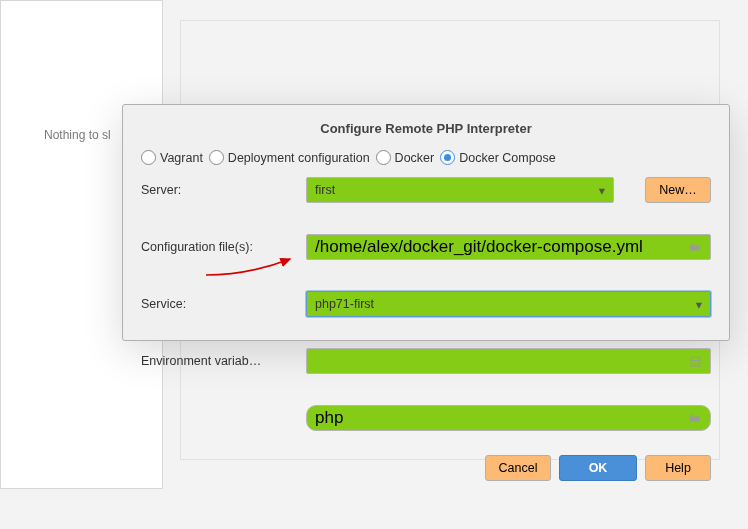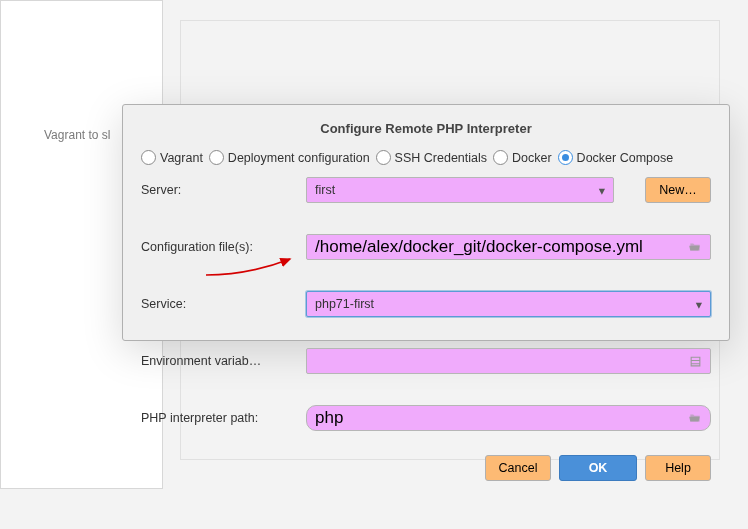--- a/index.html
+++ b/index.html
@@ -23,21 +23,21 @@
       width: 15px; height: 15px; border: 1px solid #8a8a8a; border-radius: 50%; display: inline-flex;
       align-items: center; justify-content: center; background: #fff;
     }
     .radio.selected .dot { border-color: #3a8de0; }
     .radio.selected .dot::after { content: ""; width: 7px; height: 7px; background: #3a8de0; border-radius: 50%; }
 
     .form { display: grid; grid-template-columns: 134px 1fr auto; column-gap: 6px; row-gap: 12px; align-items: center; gap: 31px; }
     .form label { font-size: 12.5px; color: #333; white-space: nowrap; overflow: hidden; text-overflow: ellipsis; }
 
     .select, .text-input {
-      height: 26px; border: 1px solid #b6b6b6; background: #f0abfc; border-radius: 2px;
+      height: 26px; border: 1px solid #b6b6b6; background: #84cc16; border-radius: 2px;
       display: flex; align-items: center; padding: 0 8px; font-size: 12.5px; position: relative;
     }
     .select.highlight, .text-input.highlight { border: 1px solid #5b9bd5; box-shadow: 0 0 0 1px rgba(91,155,213,.5); }
     .select .value { flex: 1; }
     .select .chev { color: #555; }
     .text-input input { border: none; outline: none; width: 100%; font-size: 17px; background: transparent; }
     .icon-right { color: #9a9a9a; display: flex; align-items: center; }
     .btn {
       height: 26px; min-width: 66px; padding: 0 12px; border: 1px solid #b0b0b0; background: #fdba74;
       border-radius: 3px; cursor: pointer; font-size: 12.5px; display: inline-flex; align-items: center; justify-content: center;
@@ -49,39 +49,35 @@
     .arrow-annot {
       position: absolute; left: 204px; top: 247px; width: 90px; height: 30px; pointer-events: none;
     }
     .arrow-annot svg { width: 100%; height: 100%; overflow: visible; }
   </style>
 </head>
 <body>
 
 <div class="bg">
   <div class="left-panel"></div>
-  <div class="nothing">Vagrant to sl</div>
+  <div class="nothing">Nothing to sl</div>
   <div class="right-panel"></div>
 </div>
 
 <div class="dialog">
   <div class="dialog-title">Configure Remote PHP Interpreter</div>
 
   <div class="radio-row">
     <div class="radio">
         <span class="dot"></span>
         <span>Vagrant</span>
       </div>
     <div class="radio">
         <span class="dot"></span>
         <span>Deployment configuration</span>
-      </div>
-    <div class="radio">
-        <span class="dot"></span>
-        <span>SSH Credentials</span>
       </div>
     <div class="radio">
         <span class="dot"></span>
         <span>Docker</span>
       </div>
     <div class="radio selected">
         <span class="dot"></span>
         <span>Docker Compose</span>
       </div>
   </div>
@@ -114,21 +110,20 @@
     <label>Environment variab…</label>
     <div class="text-input" style="grid-column: 2 / span 2;">
       <input type="text" value="" style="">
       <span class="icon-right">
         <svg width="13" height="13" viewBox="0 0 24 24">
             <path fill="none" stroke="currentColor" stroke-width="2" d="M4 4h16v16H4zM4 10h16M4 16h16"></path>
           </svg>
       </span>
     </div>
 
-    <label>PHP interpreter path:</label>
     <div class="text-input" style="grid-column: 2 / span 2; border-radius: 10px;">
       <input type="text" value="php" style="">
       <span class="icon-right">
         <svg width="14" height="14" viewBox="0 0 24 24">
             <path fill="currentColor" d="M4 6h5l2 2h9v10H4z" opacity=".55"></path>
             <path fill="currentColor" d="M2 10h18l-2 8H4z" opacity=".85"></path>
           </svg>
       </span>
     </div>
   </div>

